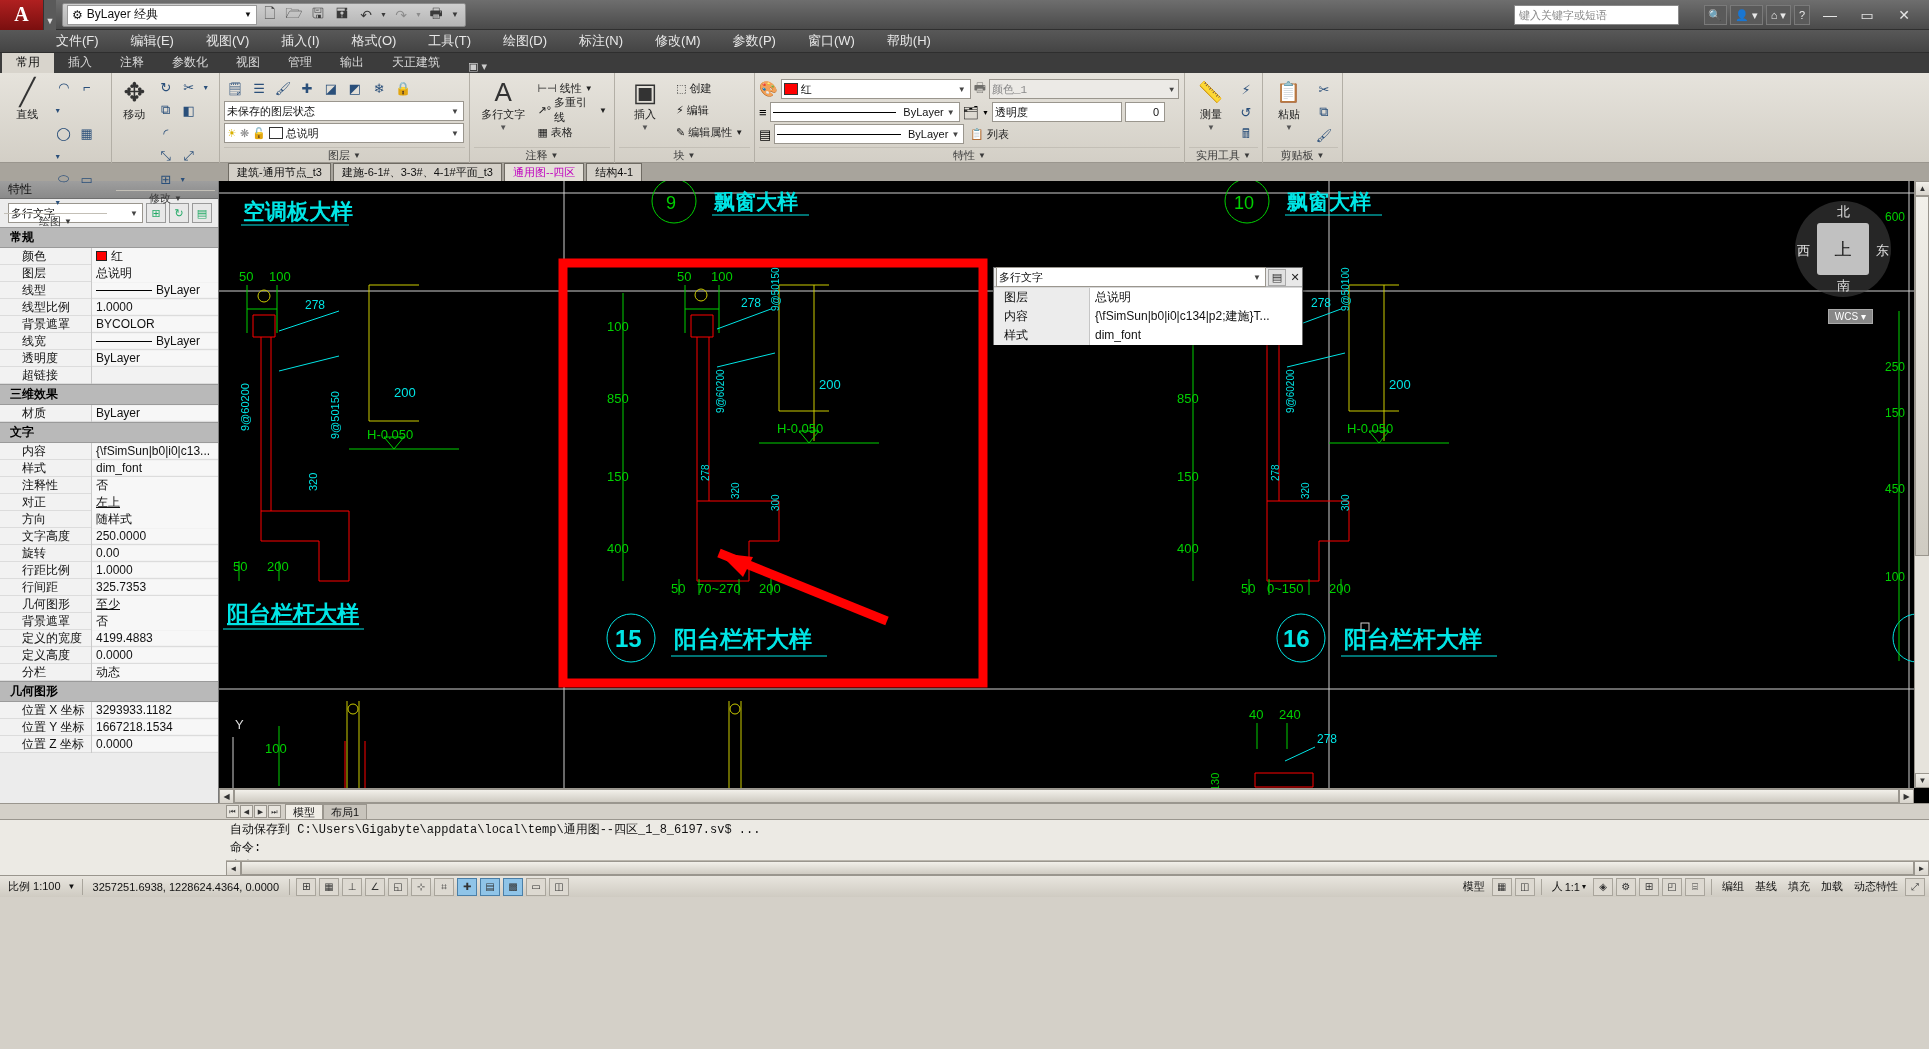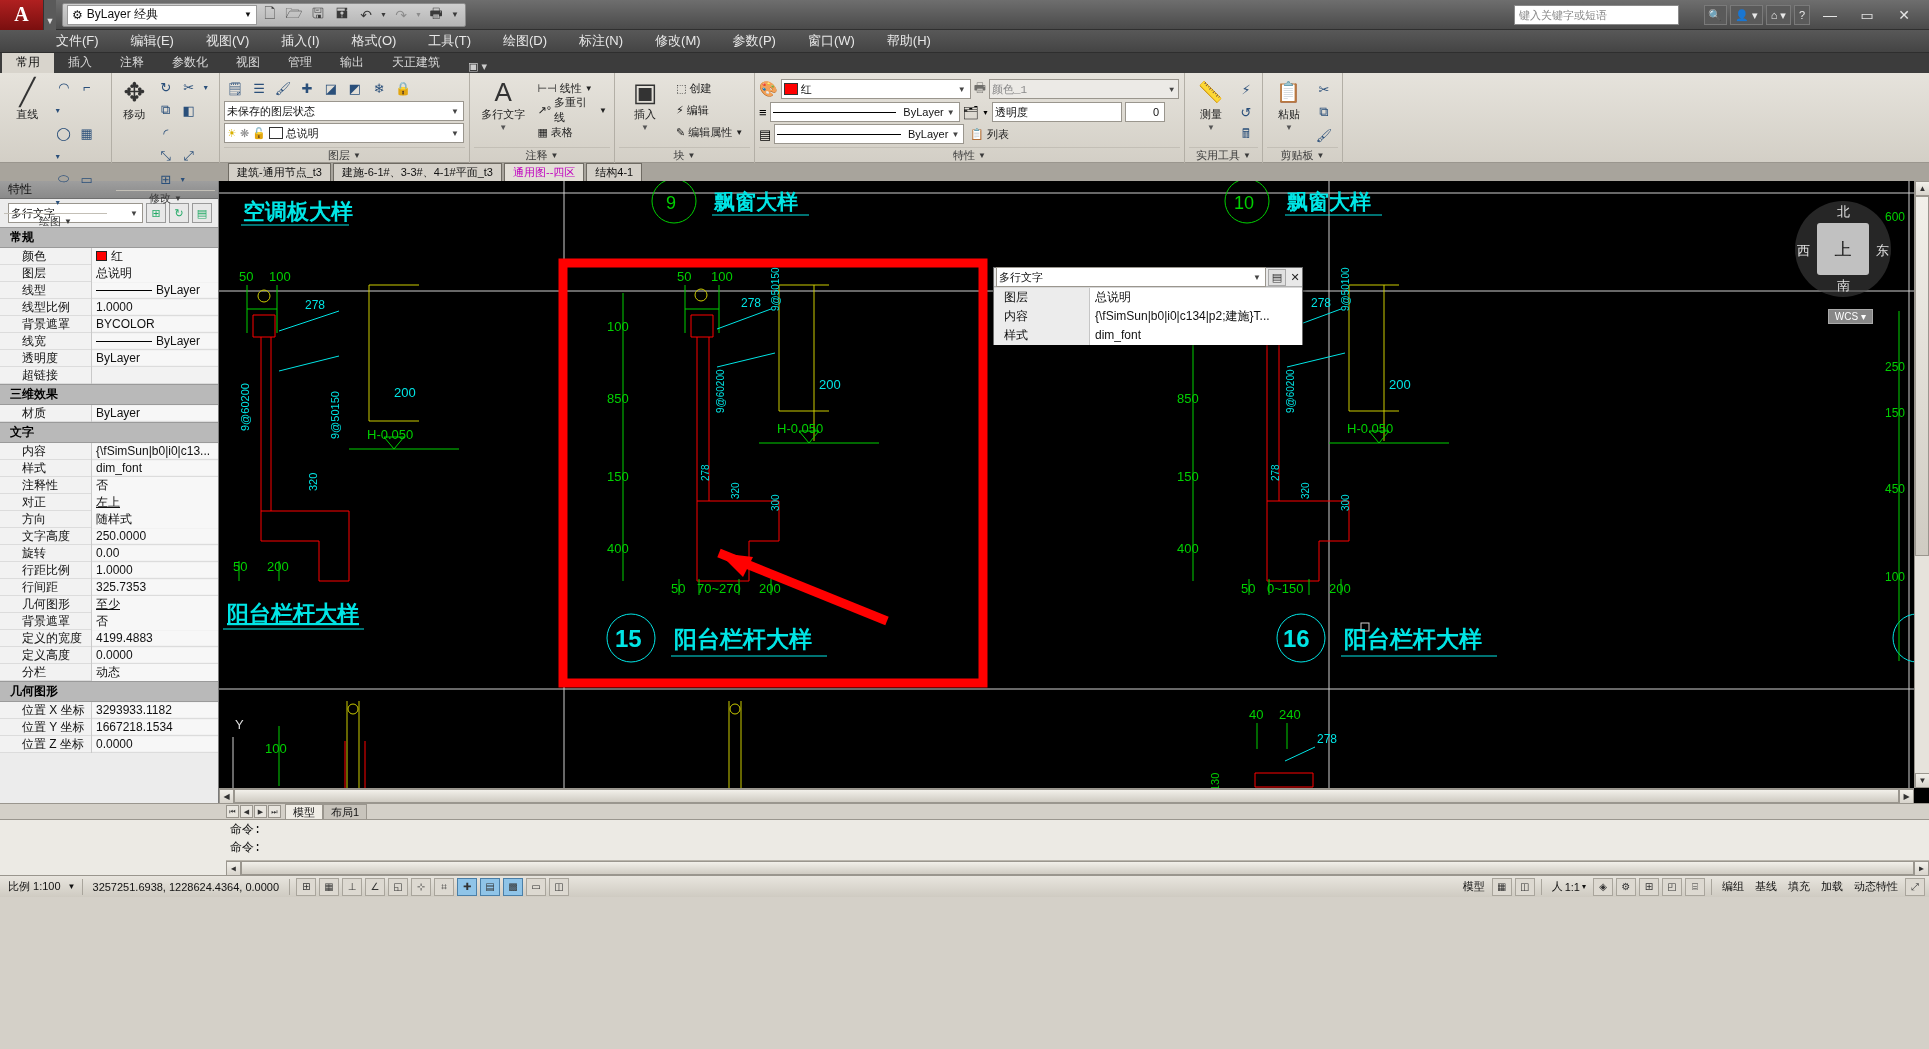--- a/index.html
+++ b/index.html
@@ -861,20 +861,21 @@
     <span>⏮</span>
     <span>◀</span>
     <span>▶</span>
     <span>⏭</span>
   </div>
   <div class="mltab active">模型</div>
   <div class="mltab">布局1</div>
 </div>
 
 <div class="cmdarea">
+  <div class="cmdline">自动保存到 C:\Users\Gigabyte\appdata\local\temp\通用图--四区_1_8_6197.sv$ ...</div>
   <div class="cmdline">命令:</div>
   <div class="cmdline">命令:</div>
   <div class="cmd-sb">
     <div class="sb-btn">◀</div>
     <div class="sb-thumb" style="flex:1"></div>
     <div class="sb-btn">▶</div>
   </div>
 </div>
 
 <div class="status">

